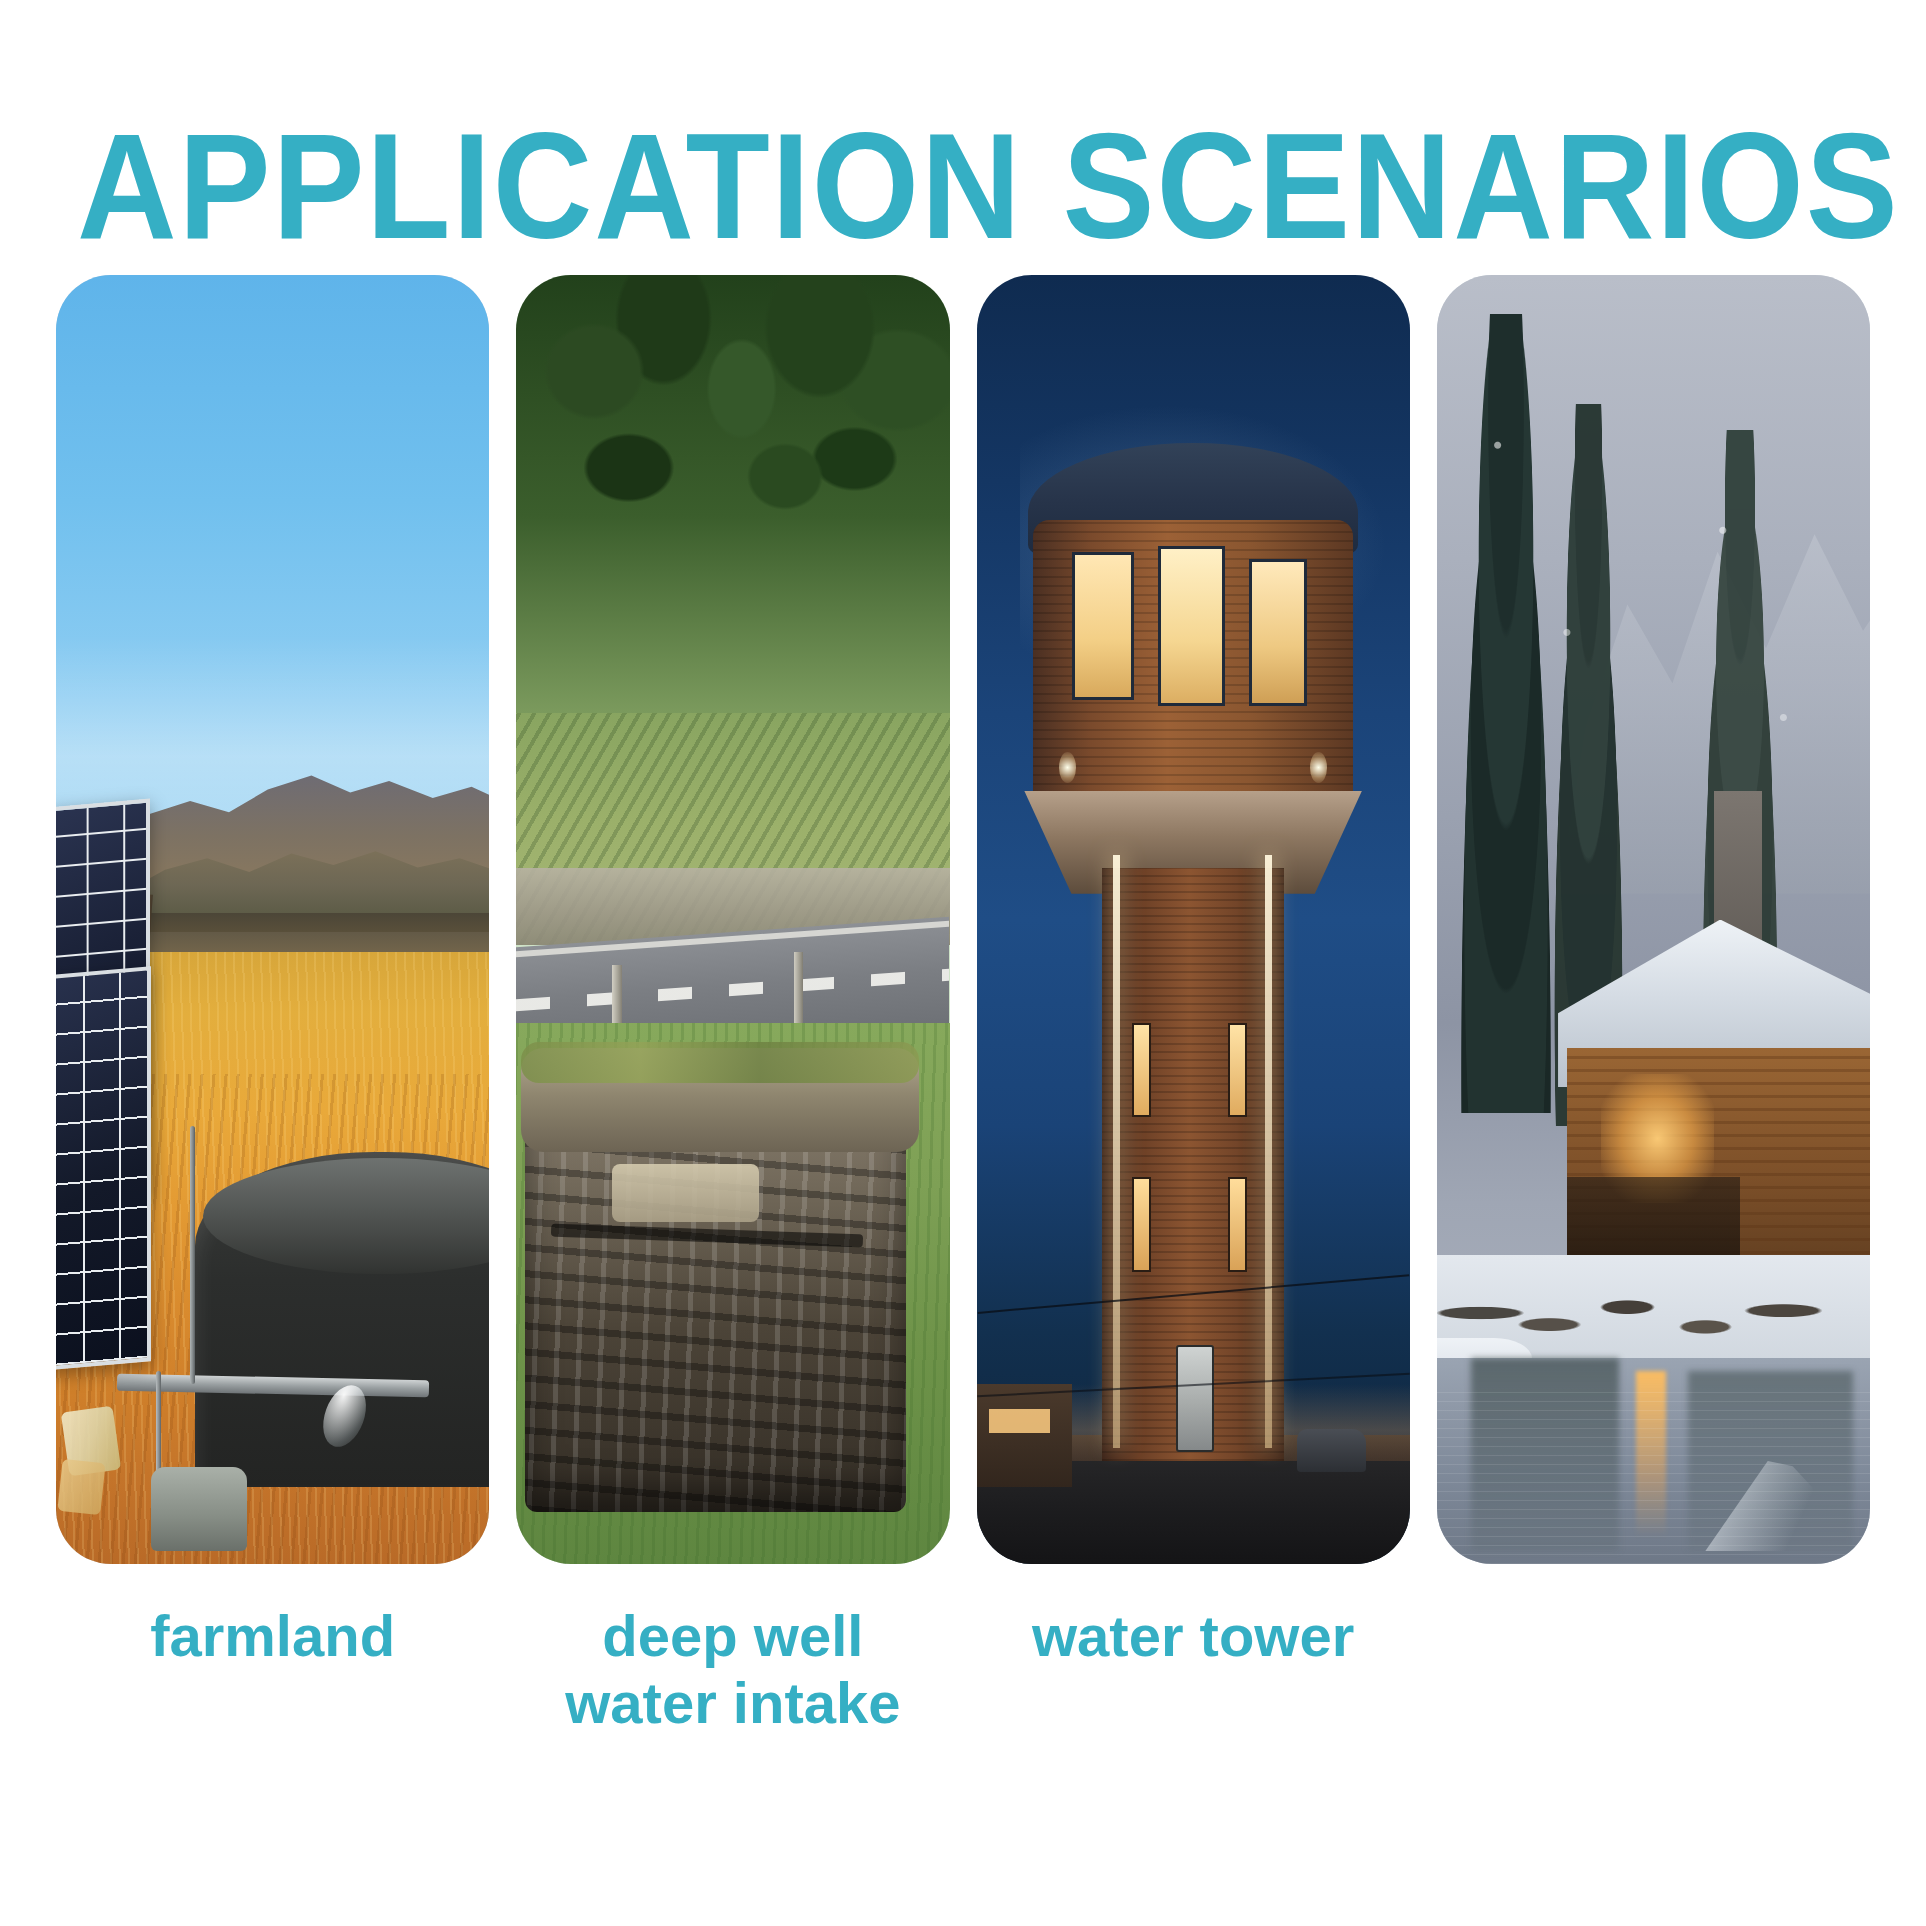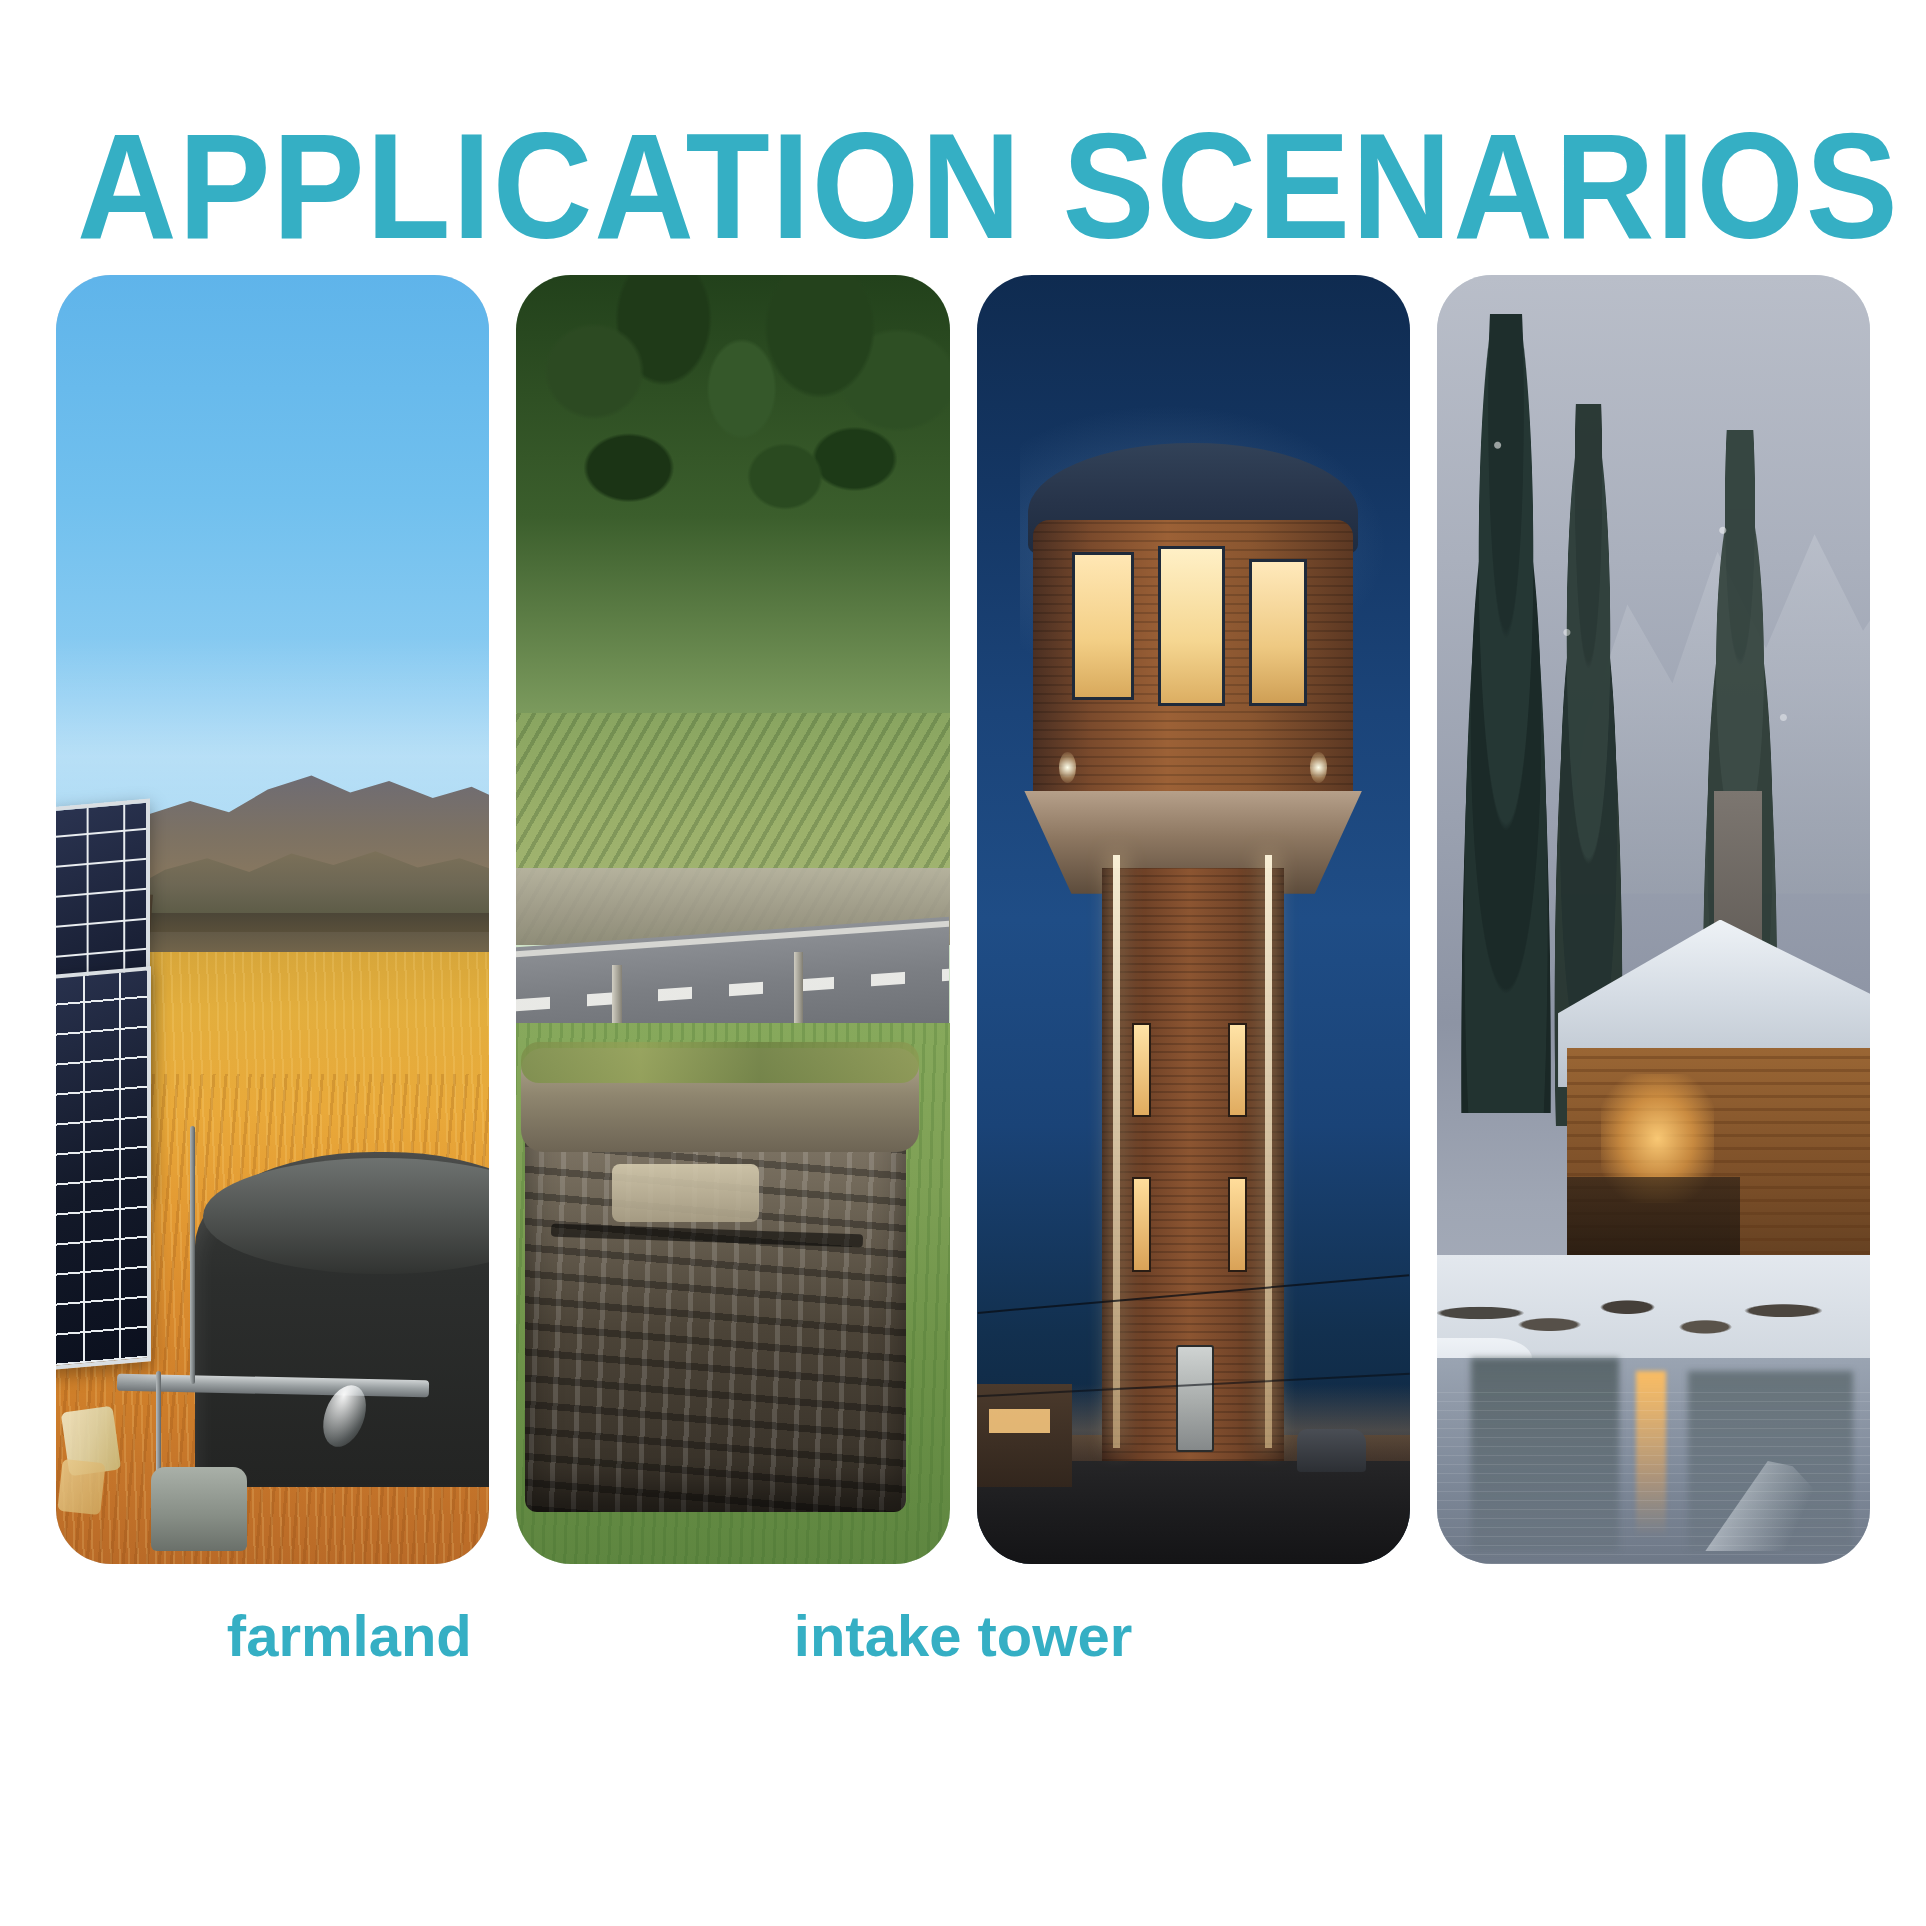--- a/index.html
+++ b/index.html
@@ -606,24 +606,28 @@
     </div>
 
   </div>
 
   <div class="captions">
 
     <div class="caption">
       <span class="l">farmland</span>
     </div>
 
-
     <div class="caption">
-      <span class="l">intake tower</span>
+      <span class="l">deep well</span>
+      <span class="l">water intake</span>
     </div>
 
     <div class="caption">
+      <span class="l">water tower</span>
+    </div>
+
+    <div class="caption">
     </div>
 
   </div>
 
 </div>
 
 
 </body></html>

